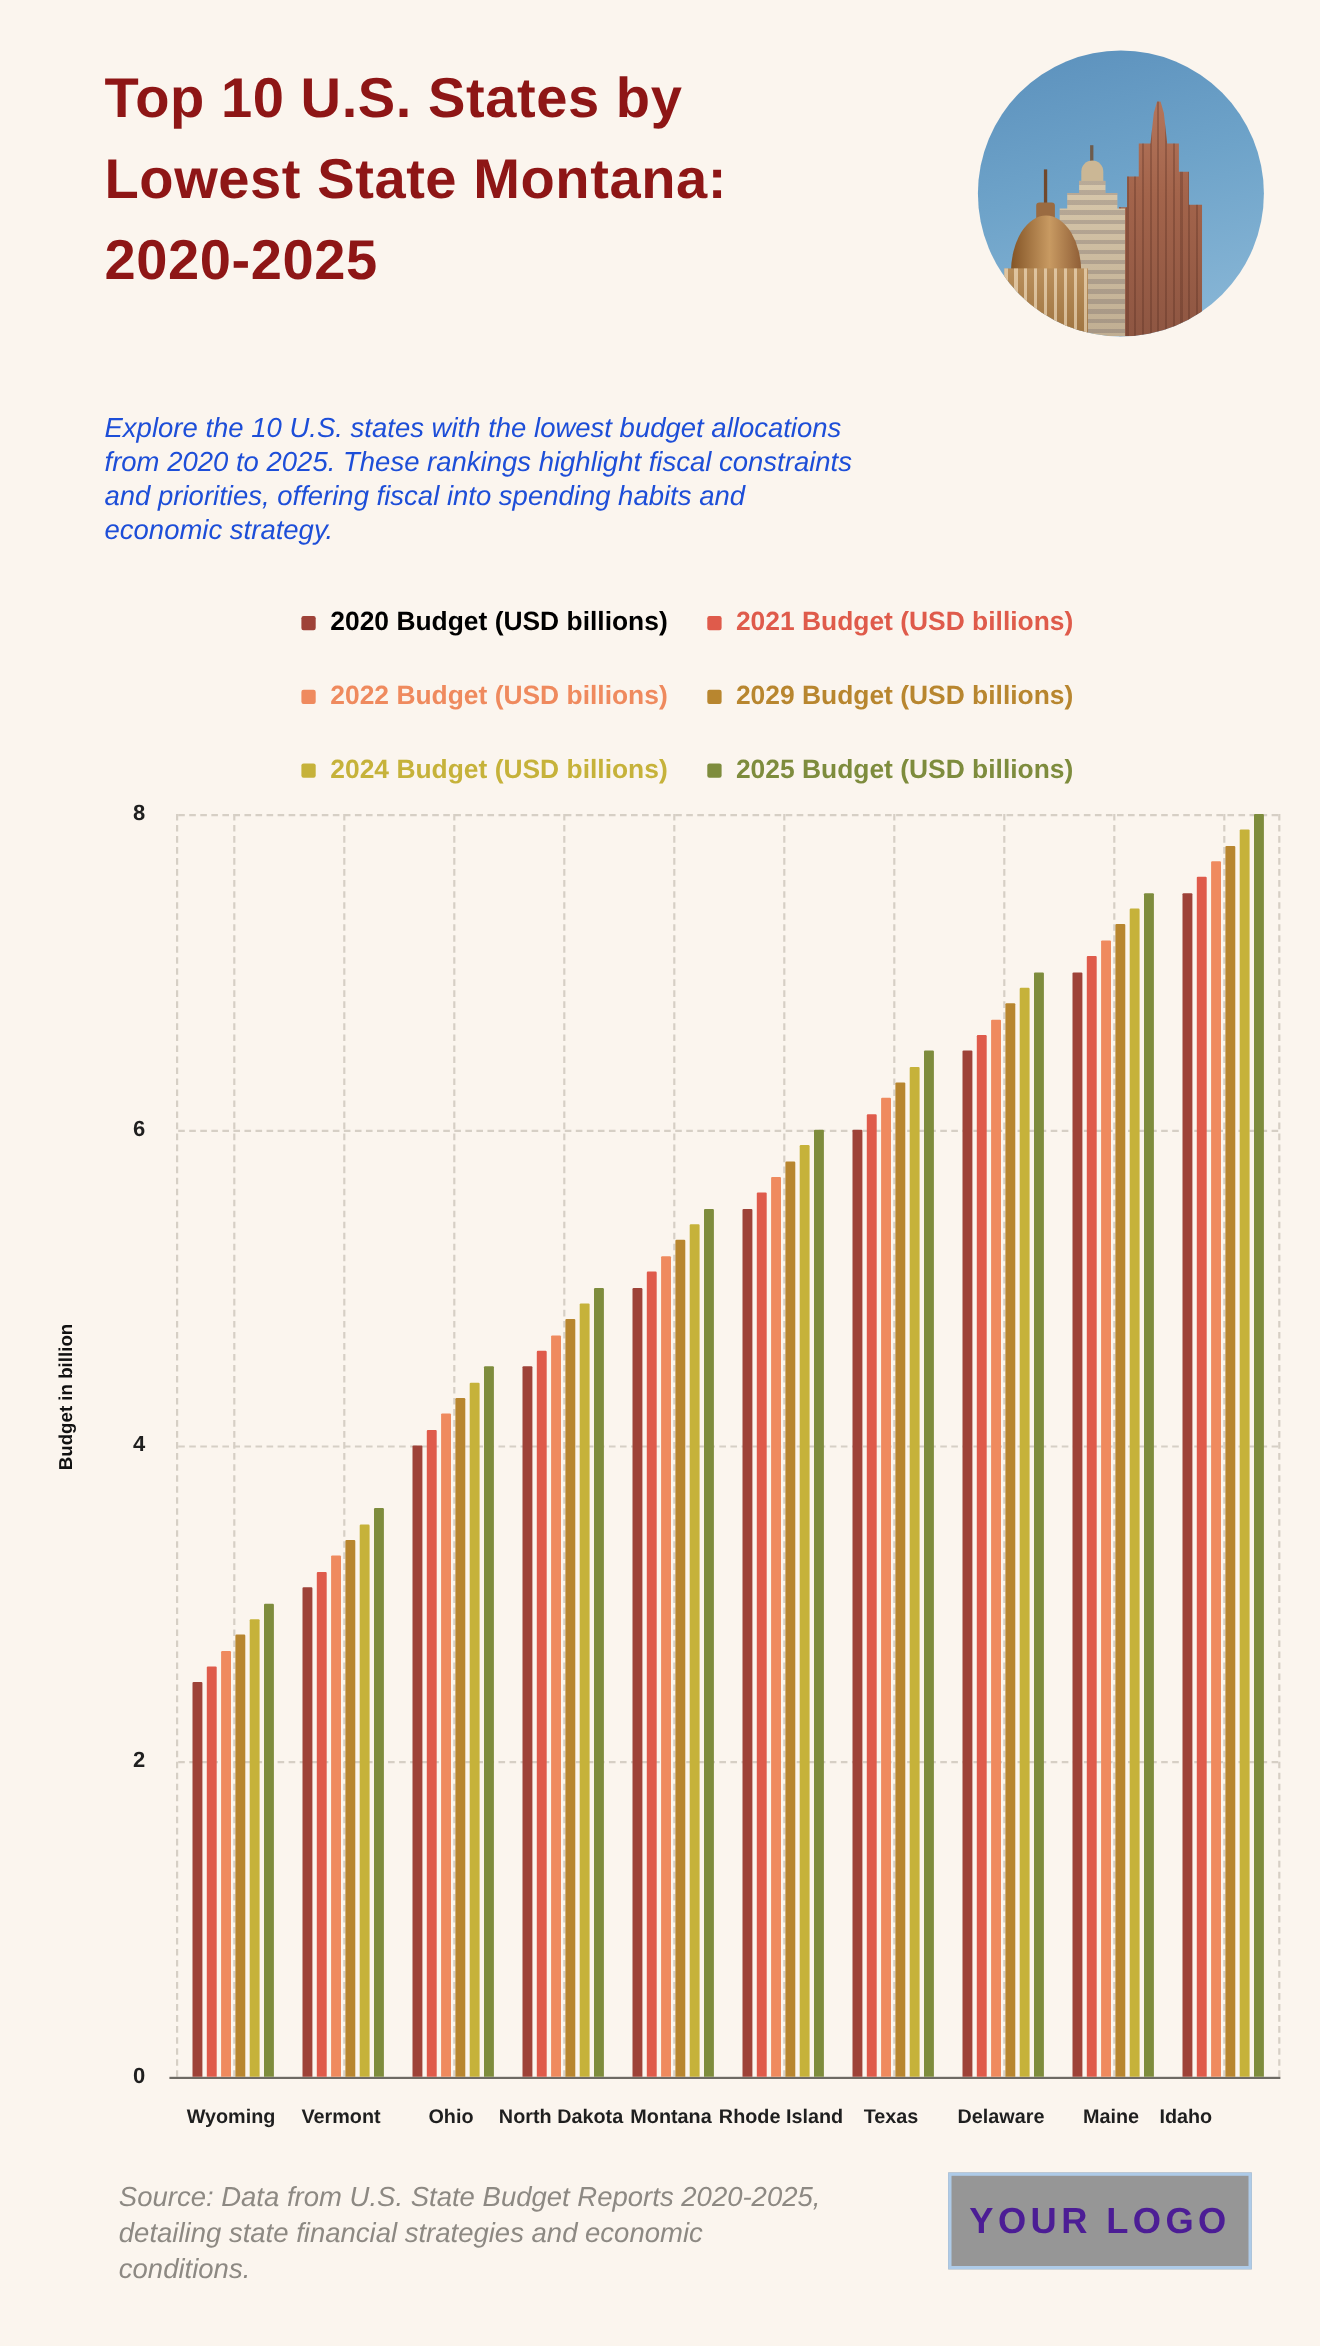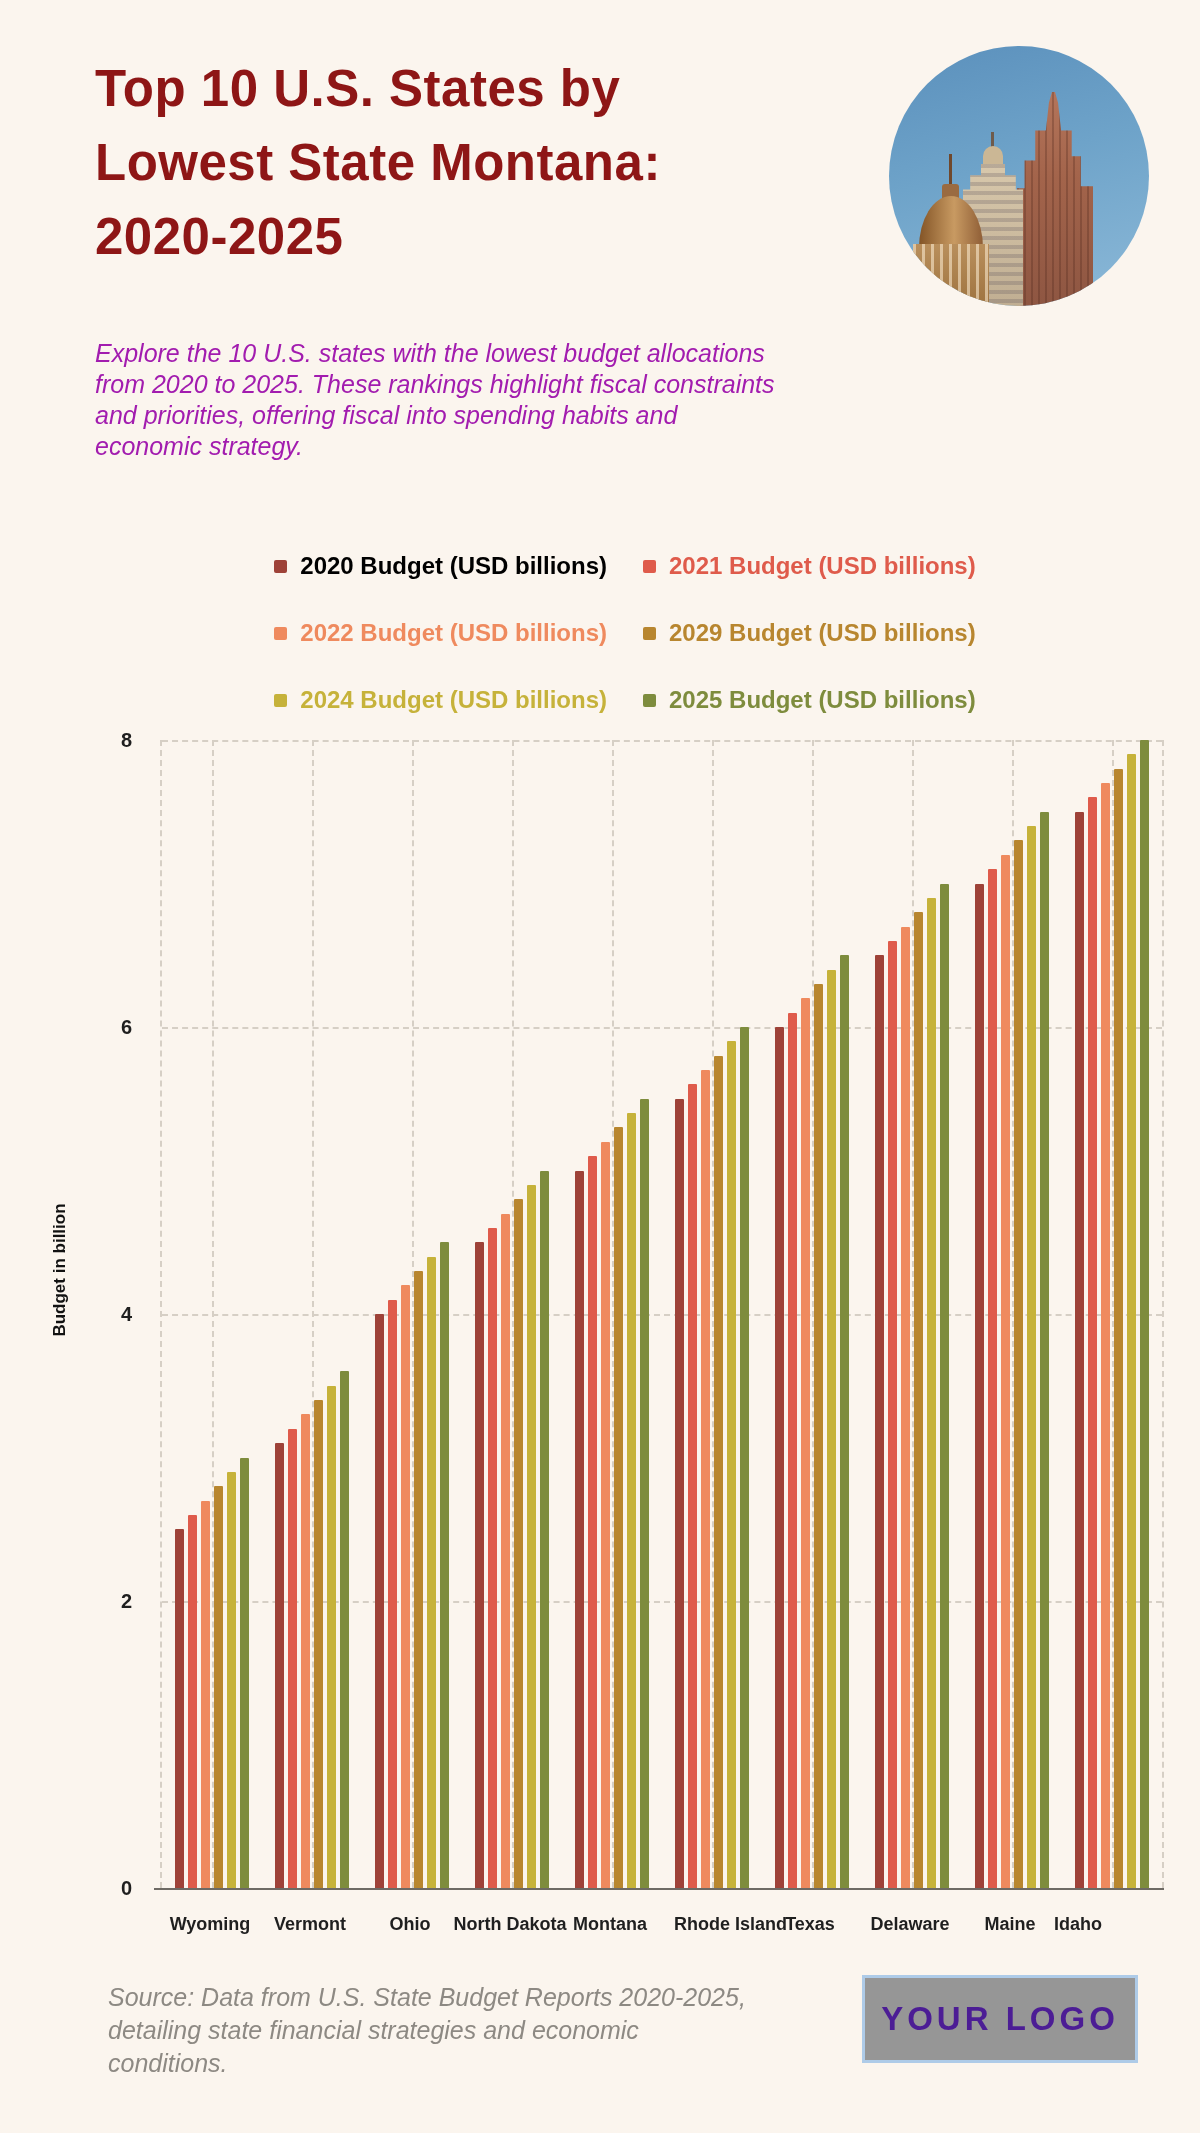--- a/index.html
+++ b/index.html
@@ -111,21 +111,21 @@
   }
 </style>
 </head>
 <body>
 
 <div class="abs" id="title" style="color: rgb(142, 22, 22);">
     <div>Top 10 U.S. States by</div>
     <div>Lowest State Montana:</div>
     <div>2020-2025</div>
   </div>
-<div class="abs" id="subtitle" style="color: #a21caf;">
+<div class="abs" id="subtitle" style="color: #1d4ed8; margin-top: 36px;">
     <div>Explore the 10 U.S. states with the lowest budget allocations</div>
     <div>from 2020 to 2025. These rankings highlight fiscal constraints</div>
     <div>and priorities, offering fiscal into spending habits and</div>
     <div>economic strategy.</div>
   </div>
 
 <div class="abs" id="photo">
   <div class="skyscraper"></div>
   <div class="midspire"></div>
   <div class="middome"></div>
@@ -274,21 +274,21 @@
       <div class="bar" style="height: 1133.65px; background: rgb(198, 178, 58);"></div>
       <div class="bar" style="height: 1148px; background: rgb(126, 140, 61);"></div>
     </div>
   </div>
 <div class="abs" id="x-labels">
     <div class="xlabel" style="left: 50px;">Wyoming</div>
     <div class="xlabel" style="left: 150px;">Vermont</div>
     <div class="xlabel" style="left: 250px;">Ohio</div>
     <div class="xlabel" style="left: 350px;">North Dakota</div>
     <div class="xlabel" style="left: 450px;">Montana</div>
-    <div class="xlabel" style="left: 550px; padding-left: 41px;">Rhode Island</div>
+    <div class="xlabel" style="left: 550px;">Rhode Island</div>
     <div class="xlabel" style="left: 650px;">Texas</div>
     <div class="xlabel" style="left: 750px;">Delaware</div>
     <div class="xlabel" style="left: 850px;">Maine</div>
     <div class="xlabel" style="left: 918px;">Idaho</div>
   </div>
 
 <div class="abs" id="source">
     <div>Source: Data from U.S. State Budget Reports 2020-2025,</div>
     <div>detailing state financial strategies and economic conditions.</div>
   </div>

